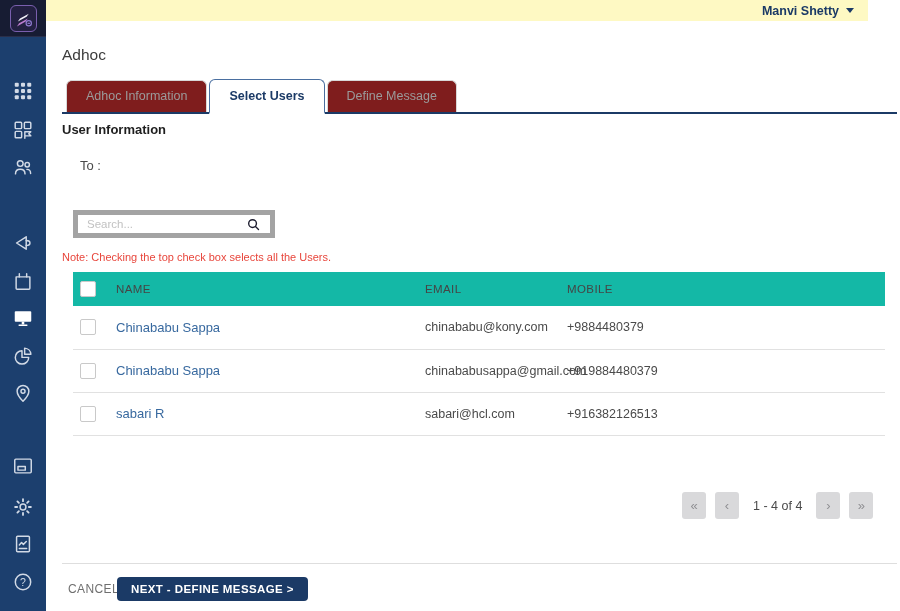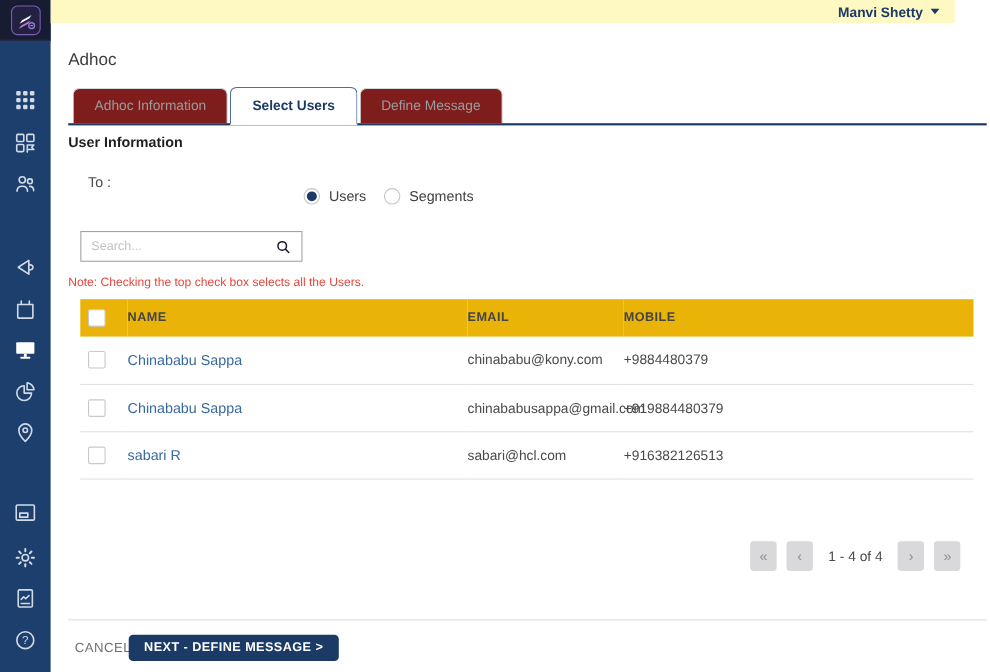--- a/index.html
+++ b/index.html
@@ -47,36 +47,36 @@
   .to-label { position:absolute; left:80px; top:158px; font-size:13px; color:#4a4a4a; }
   .radio-row { position:absolute; left:276px; top:171px; display:flex; align-items:center; gap:16px;
     font-size:13px; color:#3f3f3f; }
   .radio-opt { display:flex; align-items:center; gap:8px; cursor:pointer; }
   .radio { width:15px; height:15px; border-radius:50%; border:1px solid #c4c4c4; background:#fff;
     display:flex; align-items:center; justify-content:center; }
   .radio.checked .dot { width:9px; height:9px; border-radius:50%; background:#1B3A66; }
 
   
   .search-box { position:absolute; left:73px; top:210px; width:202px; height:28px;
-    border:1px solid #a3a3a3; background:#fff; display:flex; align-items:center; padding:0 9px; }
+    border:5px solid #a3a3a3; background:#fff; display:flex; align-items:center; padding:0 9px; }
   .search-box input { flex:1; border:none; outline:none; font-size:11.5px; color:#555;
     font-family:"Liberation Sans", sans-serif; background:transparent; }
   .search-box input::placeholder { color:#c2c2c2; }
   .search-icon { width:15px; height:15px; color:#1c1c2e; cursor:pointer; }
   .search-icon svg { width:15px; height:15px; display:block; }
 
   
   .note { position:absolute; left:62px; top:251px; font-size:11px; color:#E8463C; }
 
   
   .users-table { position:absolute; left:73px; top:272px; width:812px; border-collapse:collapse; table-layout:fixed; }
   .users-table col.c-cb{width:43px} .users-table col.c-name{width:309px}
   .users-table col.c-email{width:142px} .users-table col.c-mob{width:318px}
-  .users-table thead th { background:#eab308; height:34px; text-align:left; font-size:11.5px;
-    font-weight:700; color:#454545; letter-spacing:.4px; }
+  .users-table thead th { background:#14b8a6; height:34px; text-align:left; font-size:11.5px;
+    font-weight:400; color:#454545; letter-spacing:.4px; }
   .users-table tbody td { height:43px; border-bottom:1px solid #E1E1E1; font-size:12.5px; color:#4a4a4a; }
   .cb { width:16px; height:16px; border:1px solid #c9c9c9; border-radius:2px; background:#fff;
     display:inline-block; margin-left:7px; cursor:pointer; vertical-align:middle; }
   .name-link { color:#38699F; font-size:13px; text-decoration:none; cursor:pointer; }
 
   
   .pagination { position:absolute; top:492px; left:682px; display:flex; align-items:center; gap:9px; }
   .pg-btn { width:24px; height:27px; background:#D9D9DB; border-radius:3px; border:none;
     color:#8F8F93; font-size:13px; display:flex; align-items:center; justify-content:center;
     cursor:pointer; font-family:"Liberation Sans", sans-serif; }
@@ -230,32 +230,20 @@
 
   <div class="tabs-wrap">
     <div class="tab">Adhoc Information</div>
     <div class="tab active">Select Users</div>
     <div class="tab">Define Message</div>
   </div>
 
   <div class="section-heading">User Information</div>
   <div class="to-label">To :</div>
 
-  <div class="radio-row">
-    <label class="radio-opt">
-      <span class="radio checked">
-          <span class="dot"></span>
-        </span>
-      <span>Users</span>
-    </label>
-    <label class="radio-opt">
-      <span class="radio"></span>
-      <span>Segments</span>
-    </label>
-  </div>
 
   <div class="search-box">
     <input type="text" placeholder="Search..." style="">
     <span class="search-icon">
       <svg viewBox="0 0 24 24" fill="none" stroke="currentColor" stroke-width="2.2" stroke-linecap="round">
         <circle cx="10.5" cy="10.5" r="6.2"></circle>
         <line x1="15.2" y1="15.2" x2="20" y2="20"></line>
       </svg>
     </span>
   </div>

